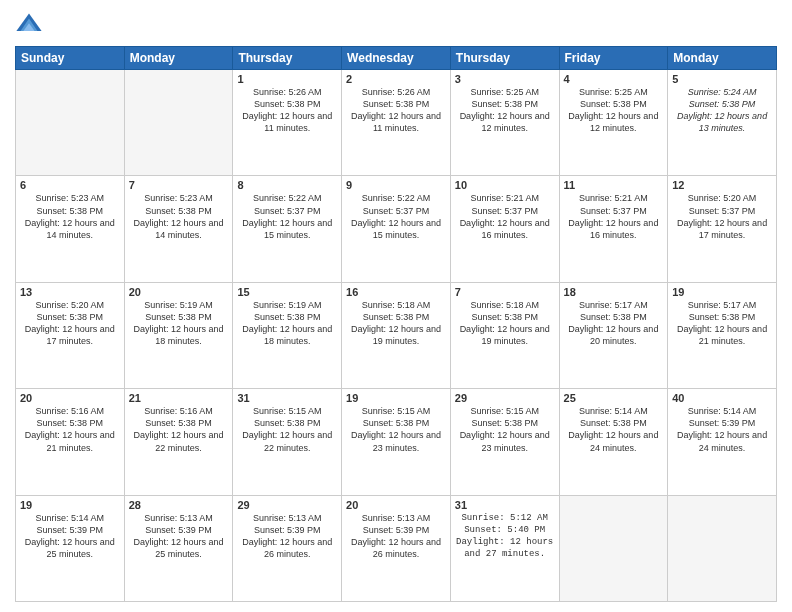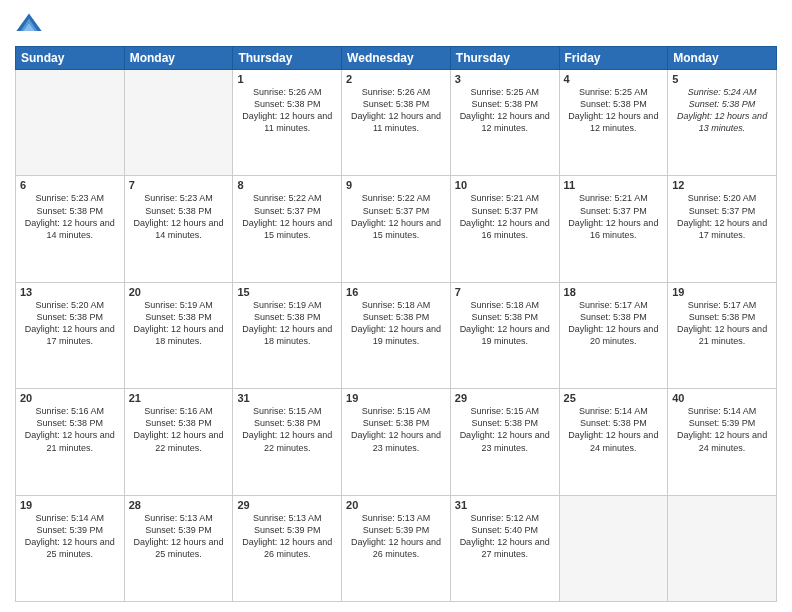--- a/index.html
+++ b/index.html
@@ -321,21 +321,21 @@
 Daylight: 12 hours and 26 minutes.</div>
           </td>
           <td>
             <span class="day-number">20</span>
             <div class="day-info" style="white-space: pre-line;">Sunrise: 5:13 AM
 Sunset: 5:39 PM
 Daylight: 12 hours and 26 minutes.</div>
           </td>
           <td>
             <span class="day-number">31</span>
-            <div class="day-info" style="white-space: pre-line;">Sunrise: 5:12 AM
+            <div class="day-info" style="white-space: pre-line; font-family: Liberation Mono, monospace;">Sunrise: 5:12 AM
 Sunset: 5:40 PM
 Daylight: 12 hours and 27 minutes.</div>
           </td>
           <td class="empty"></td>
           <td class="empty"></td>
         </tr>
       </tbody>
   </table>
 </div>
 

